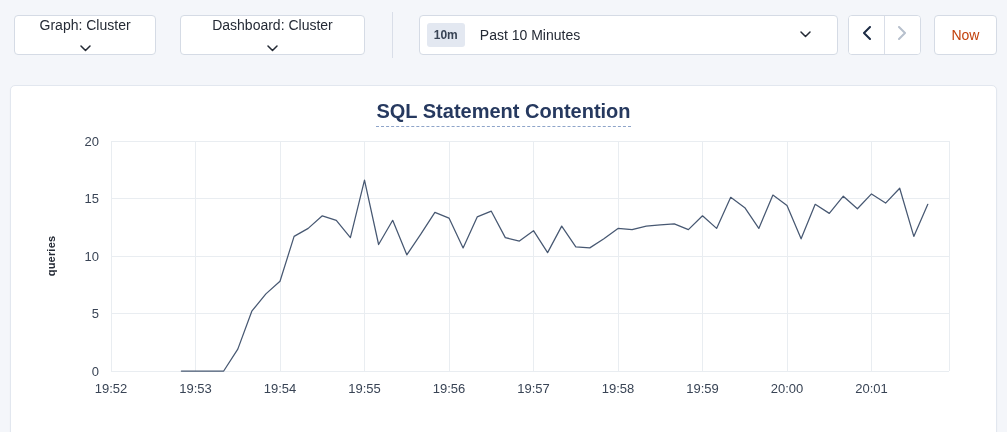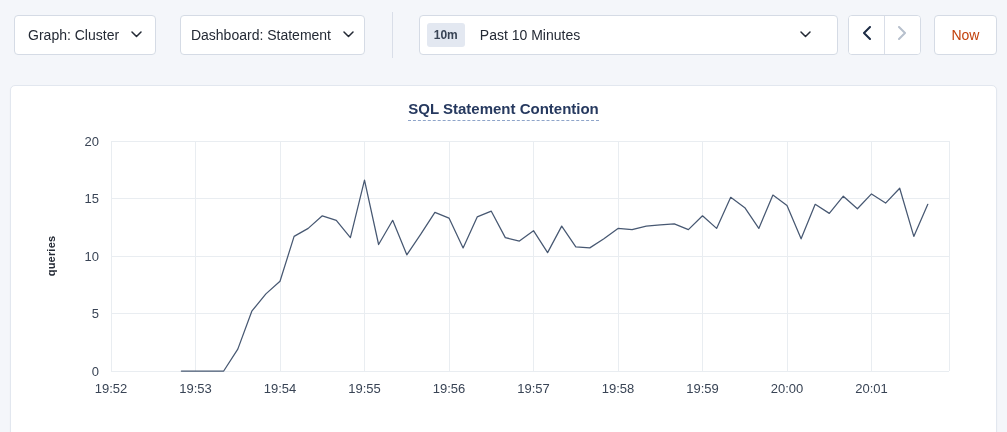--- a/index.html
+++ b/index.html
@@ -25,21 +25,21 @@
     justify-content: center;
     height: 40px;
     background: #ffffff;
     border: 1px solid #d5dbe5;
     border-radius: 4px;
     font-family: "Liberation Sans", sans-serif;
     font-size: 14px;
     color: #242a35;
     cursor: pointer;
   }
-  .dd { gap: 12px; font-weight: 500; }
+  .dd { gap: 12px; font-weight: 500; flex-direction: column; }
   .dd-graph { width: 144px; margin-right: 24px; }
   .dd-dashboard { width: 187px; }
   .chev { display: inline-flex; align-items: center; color: #242a35; }
   .toolbar-divider {
     width: 1px; height: 46px;
     background: #d9dee8;
     margin: 0 26px 0 27px;
   }
   .time-picker {
     width: 424px;
@@ -87,21 +87,21 @@
     left: 10px; right: 10px; top: 85px;
     height: 372px;
     background: #ffffff;
     border: 1px solid #e2e7ef;
     border-radius: 5px;
     box-shadow: 0 1px 2px rgba(40,55,80,0.04);
   }
   .chart-title-row { text-align: center; padding-top: 14px; position: relative; z-index: 2; }
   .chart-title {
     display: inline-block;
-    font-size: 15px;
+    font-size: 20px;
     font-weight: bold;
     color: #26395f;
     border-bottom: 1px dashed #8ea4c9;
     padding-bottom: 3px;
     cursor: pointer;
   }
   .chart-svg { position: absolute; left: 0; top: 0; z-index: 1; }
   .grid { stroke: #e9edf1; stroke-width: 1; shape-rendering: crispEdges; }
   .tick { font: 13px "Liberation Sans", sans-serif; fill: #394455; }
   .xtick { text-anchor: middle; }
@@ -117,21 +117,21 @@
   <button class="btn dd dd-graph">
     <span>Graph: Cluster</span>
     <span class="chev">
       <svg width="11" height="7" viewBox="0 0 11 7">
           <path d="M1 1l4.5 4.5L10 1" stroke="currentColor" stroke-width="1.5" fill="none" stroke-linecap="round" stroke-linejoin="round"></path>
         </svg>
     </span>
   </button>
 
   <button class="btn dd dd-dashboard">
-    <span>Dashboard: Statement</span>
+    <span>Dashboard: Cluster</span>
     <span class="chev">
       <svg width="11" height="7" viewBox="0 0 11 7">
           <path d="M1 1l4.5 4.5L10 1" stroke="currentColor" stroke-width="1.5" fill="none" stroke-linecap="round" stroke-linejoin="round"></path>
         </svg>
     </span>
   </button>
 
   <div class="toolbar-divider"></div>
 
   <button class="btn time-picker">

